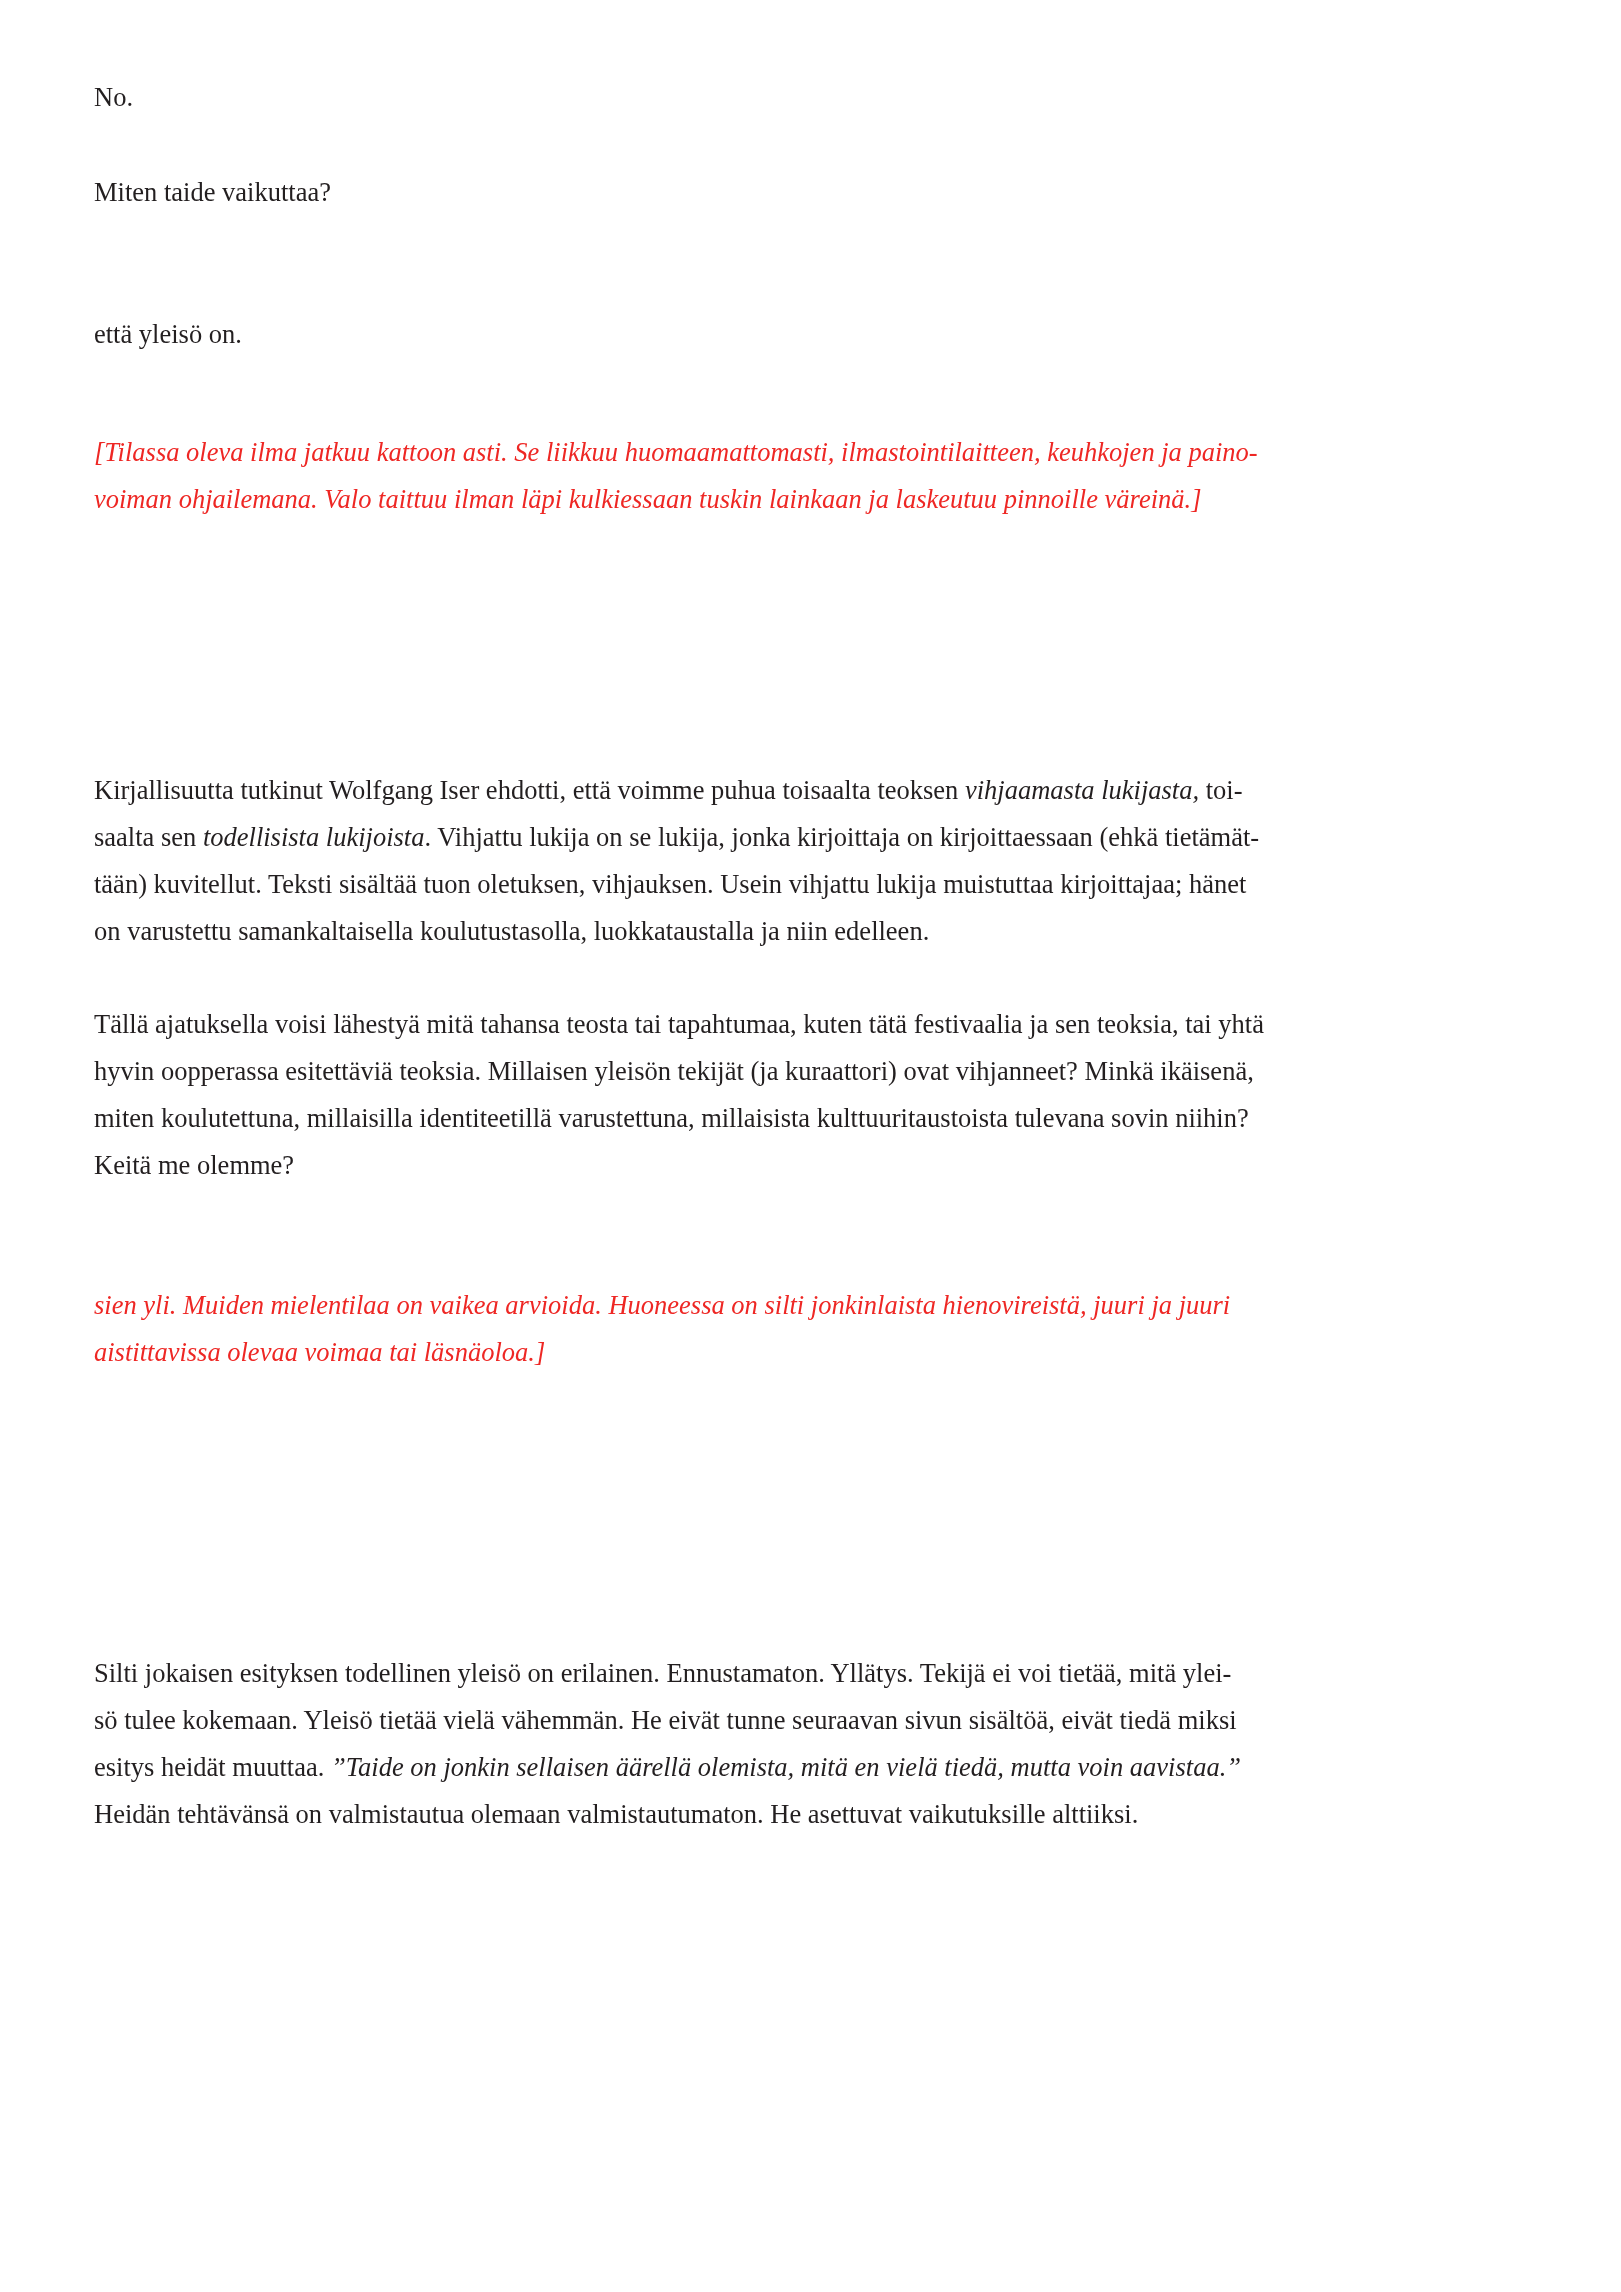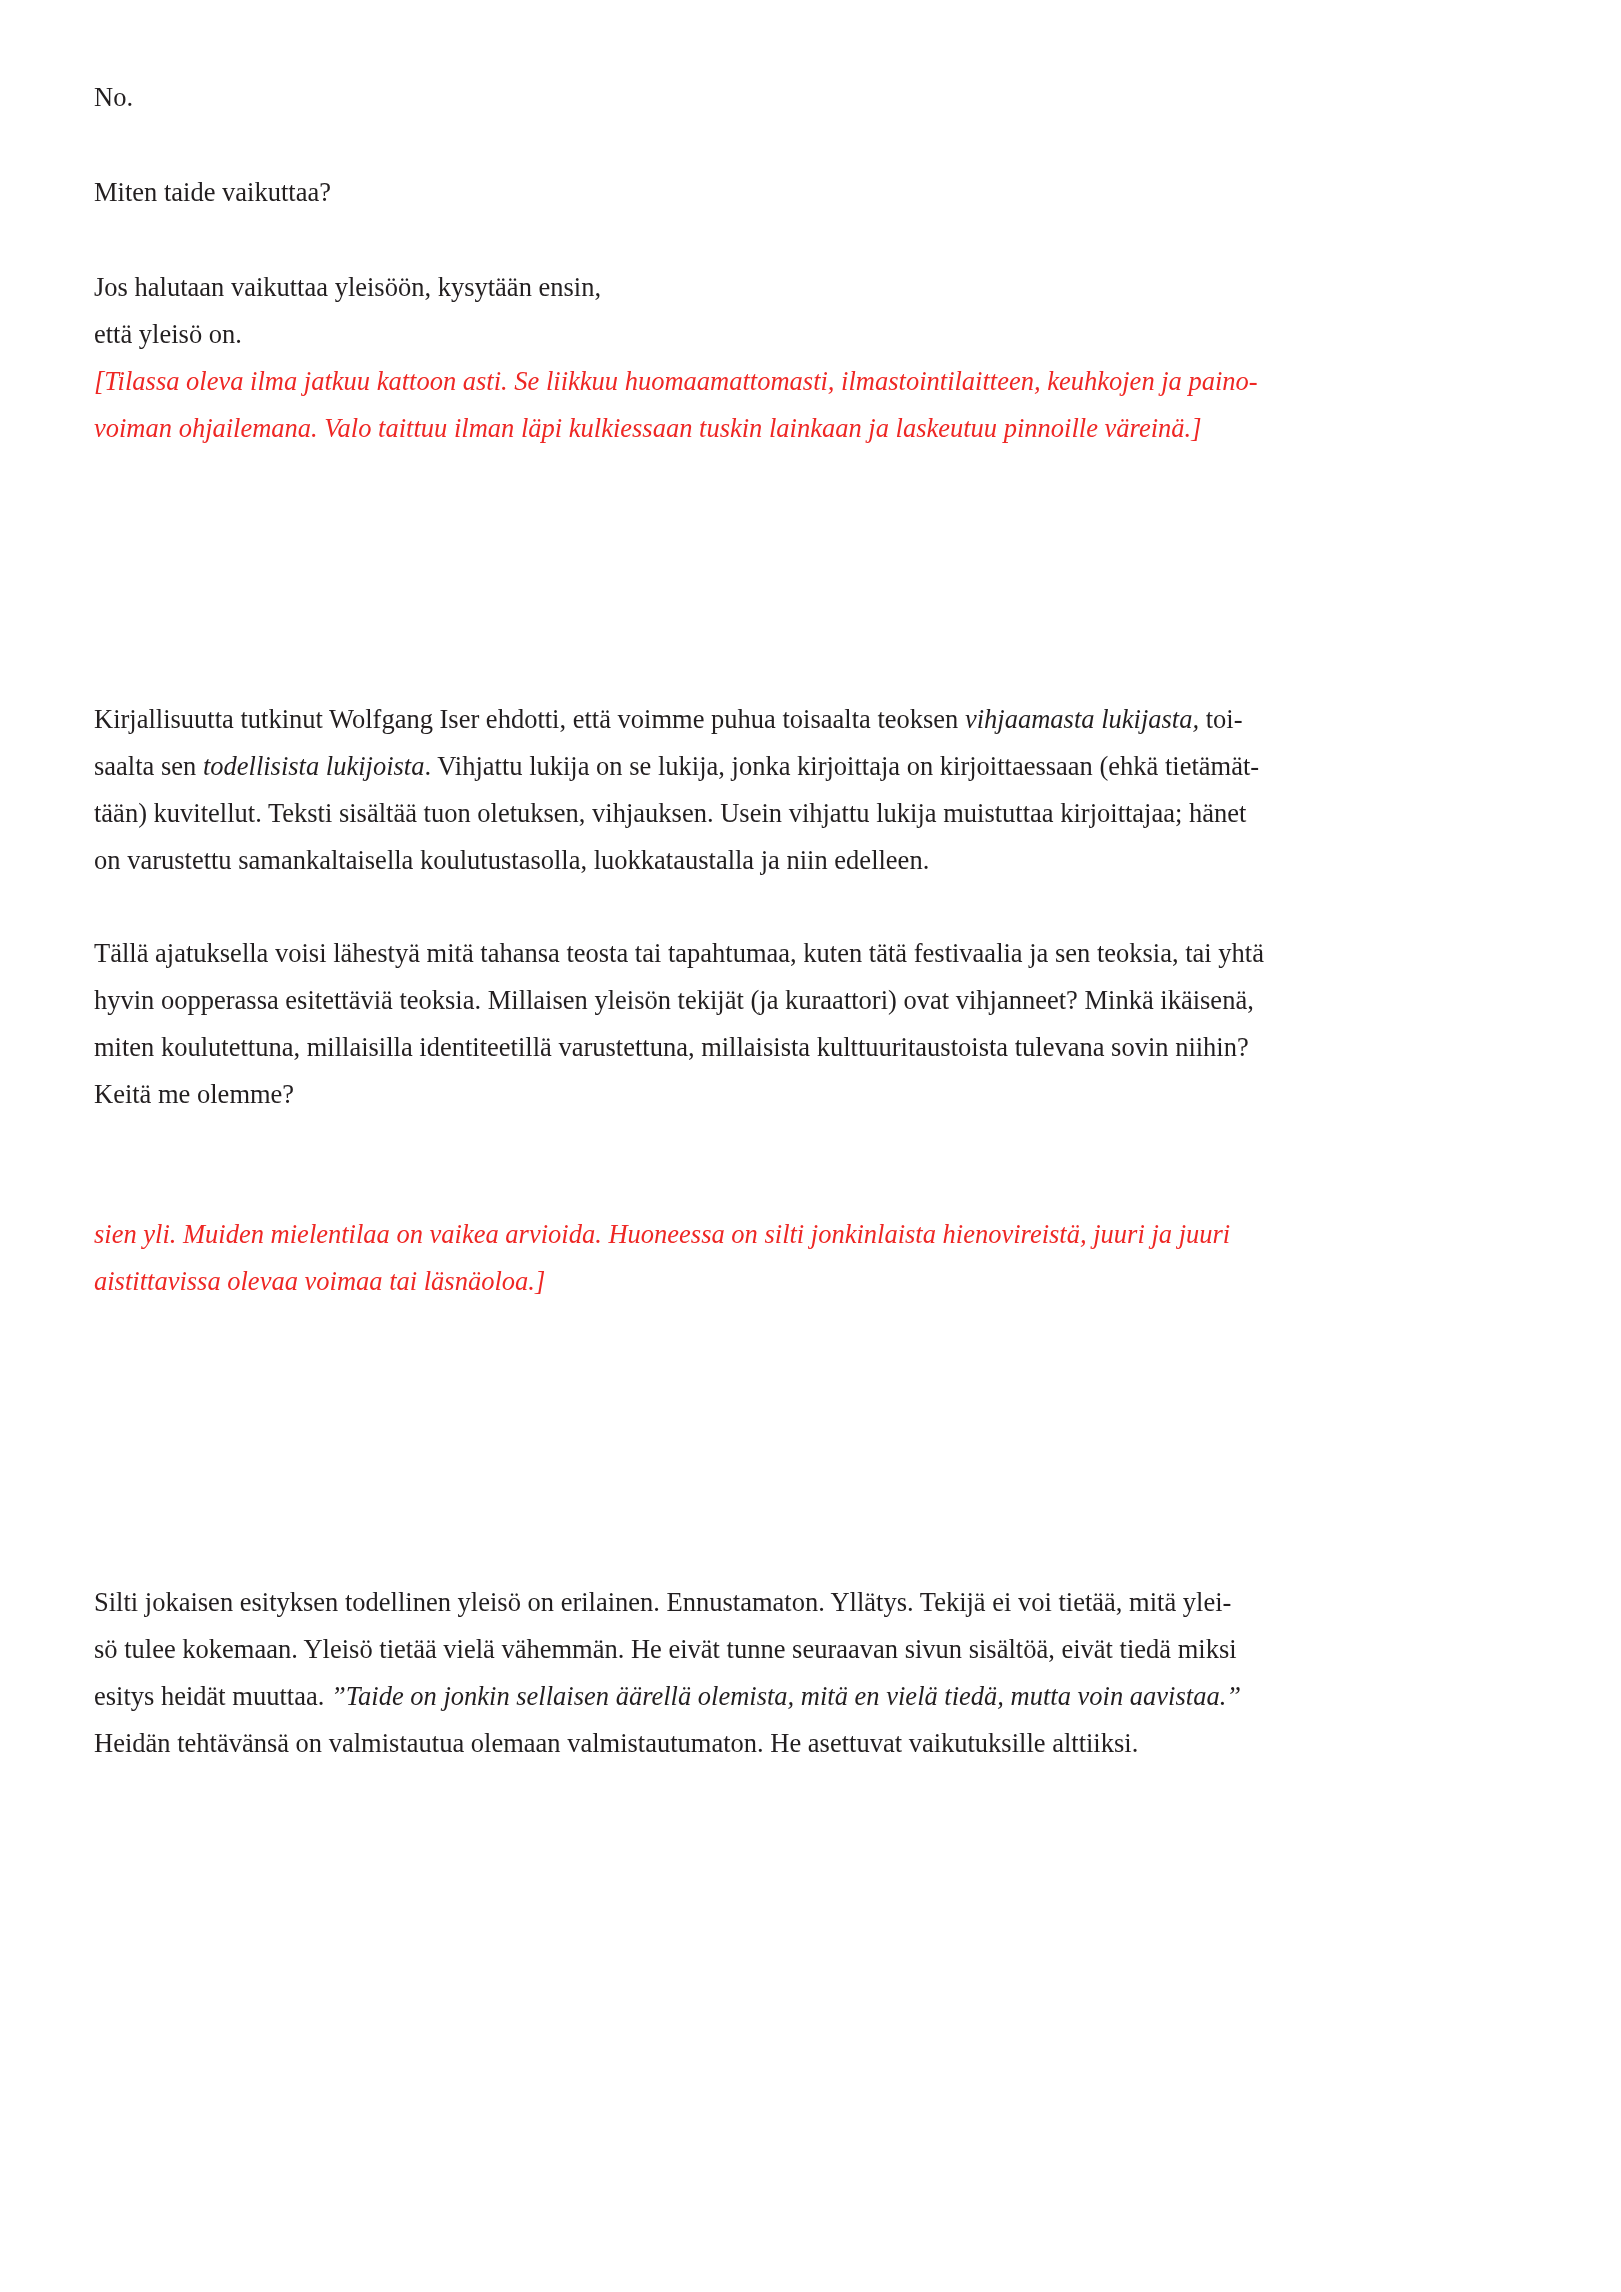--- a/index.html
+++ b/index.html
@@ -26,37 +26,37 @@
   }
   .para em {
     font-style: italic;
   }
   .red-stage {
     color: #ee2724;
     font-style: italic;
   }
   
   .mt-p   { margin-top: 48px; }
-  .mt-red1{ }
+  .mt-red1{ margin-top: 71px; }
   .mt-big1{ margin-top: 244px; }
   .mt-p2  { margin-top: 46px; }
   .mt-big2{ margin-top: 274px; }
   .mt-end { margin-top: 58px; }
 </style>
 </head>
 <body>
 
 <div class="page">
 
   <p class="para"><span>No.</span></p>
 
   <p class="para mt-p"><span>Miten taide vaikuttaa?</span></p>
 
 
-  <p class="para mt-p"><span>Jos halutaan vaikuttaa yleisöön, kysytään ensin,</span><br><span>että yleisö on.</span></p>
+  <p class="para mt-p"><br><span>että yleisö on.</span></p>
 
   <p class="para red-stage mt-red1"><span>[Tilassa oleva ilma jatkuu kattoon asti. Se liikkuu huomaamattomasti, ilmastointilaitteen, keuhkojen ja paino-</span><br><span>voiman ohjailemana. Valo taittuu ilman läpi kulkiessaan tuskin lainkaan ja laskeutuu pinnoille väreinä.]</span></p>
 
   <p class="para mt-big1"><span>Kirjallisuutta tutkinut Wolfgang Iser ehdotti, että voimme puhua toisaalta teoksen </span><em>vihjaamasta lukijasta,</em><span> toi-</span><br><span>saalta sen </span><em>todellisista lukijoista</em><span>. Vihjattu lukija on se lukija, jonka kirjoittaja on kirjoittaessaan (ehkä tietämät-</span><br><span>tään) kuvitellut. Teksti sisältää tuon oletuksen, vihjauksen. Usein vihjattu lukija muistuttaa kirjoittajaa; hänet</span><br><span>on varustettu samankaltaisella koulutustasolla, luokkataustalla ja niin edelleen.</span></p>
 
   <p class="para mt-p2"><span>Tällä ajatuksella voisi lähestyä mitä tahansa teosta tai tapahtumaa, kuten tätä festivaalia ja sen teoksia, tai yhtä</span><br><span>hyvin oopperassa esitettäviä teoksia. Millaisen yleisön tekijät (ja kuraattori) ovat vihjanneet? Minkä ikäisenä,</span><br><span>miten koulutettuna, millaisilla identiteetillä varustettuna, millaisista kulttuuritaustoista tulevana sovin niihin?</span><br><span>Keitä me olemme?</span></p>
 
   <p class="para red-stage mt-p2"><br><span>sien yli. Muiden mielentilaa on vaikea arvioida. Huoneessa on silti jonkinlaista hienovireistä, juuri ja juuri</span><br><span>aistittavissa olevaa voimaa tai läsnäoloa.]</span></p>
 
   <p class="para mt-big2"><span>Silti jokaisen esityksen todellinen yleisö on erilainen. Ennustamaton. Yllätys. Tekijä ei voi tietää, mitä ylei-</span><br><span>sö tulee kokemaan. Yleisö tietää vielä vähemmän. He eivät tunne seuraavan sivun sisältöä, eivät tiedä miksi</span><br><span>esitys heidät muuttaa. </span><em>”Taide on jonkin sellaisen äärellä olemista, mitä en vielä tiedä, mutta voin aavistaa.”</em><br><span>Heidän tehtävänsä on valmistautua olemaan valmistautumaton. He asettuvat vaikutuksille alttiiksi.</span></p>

